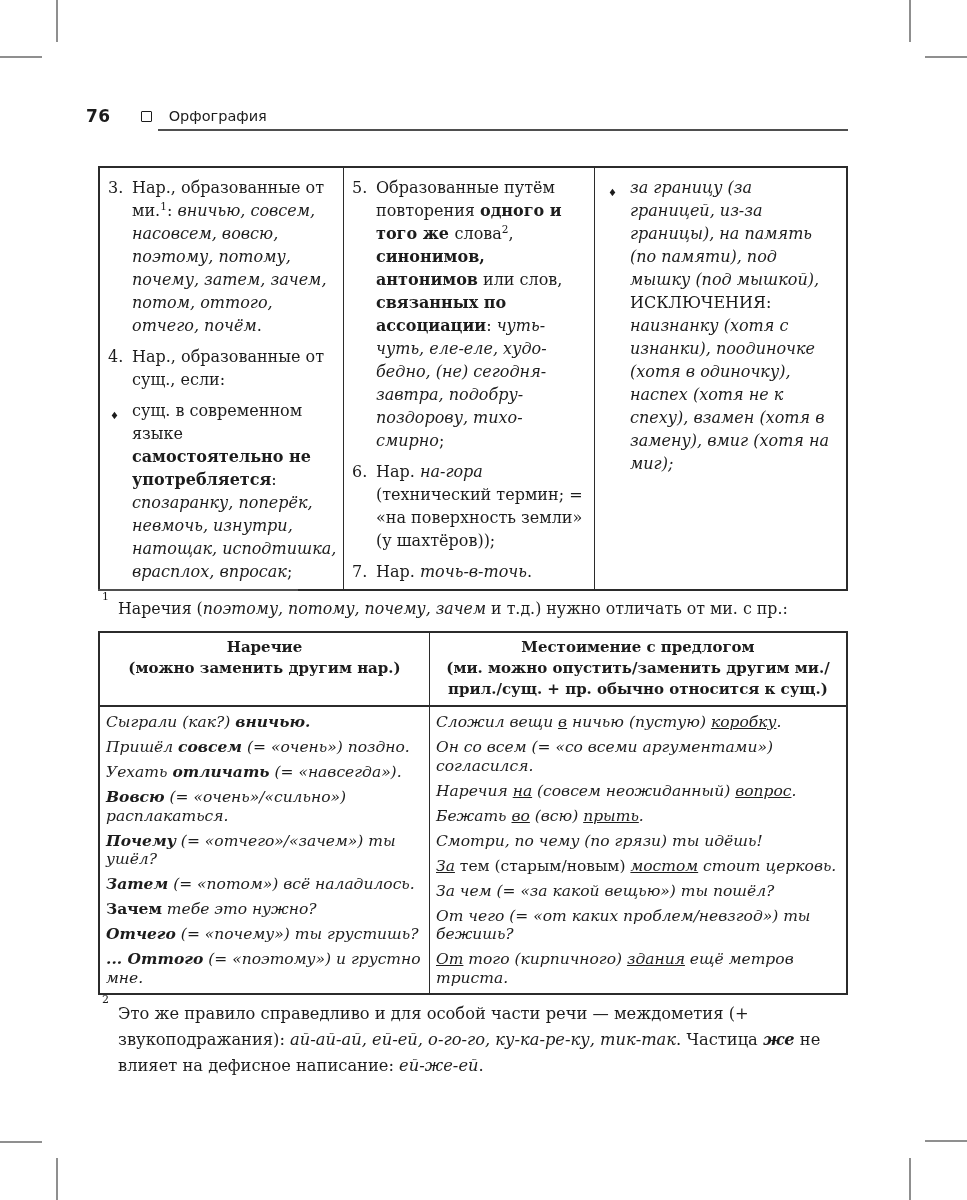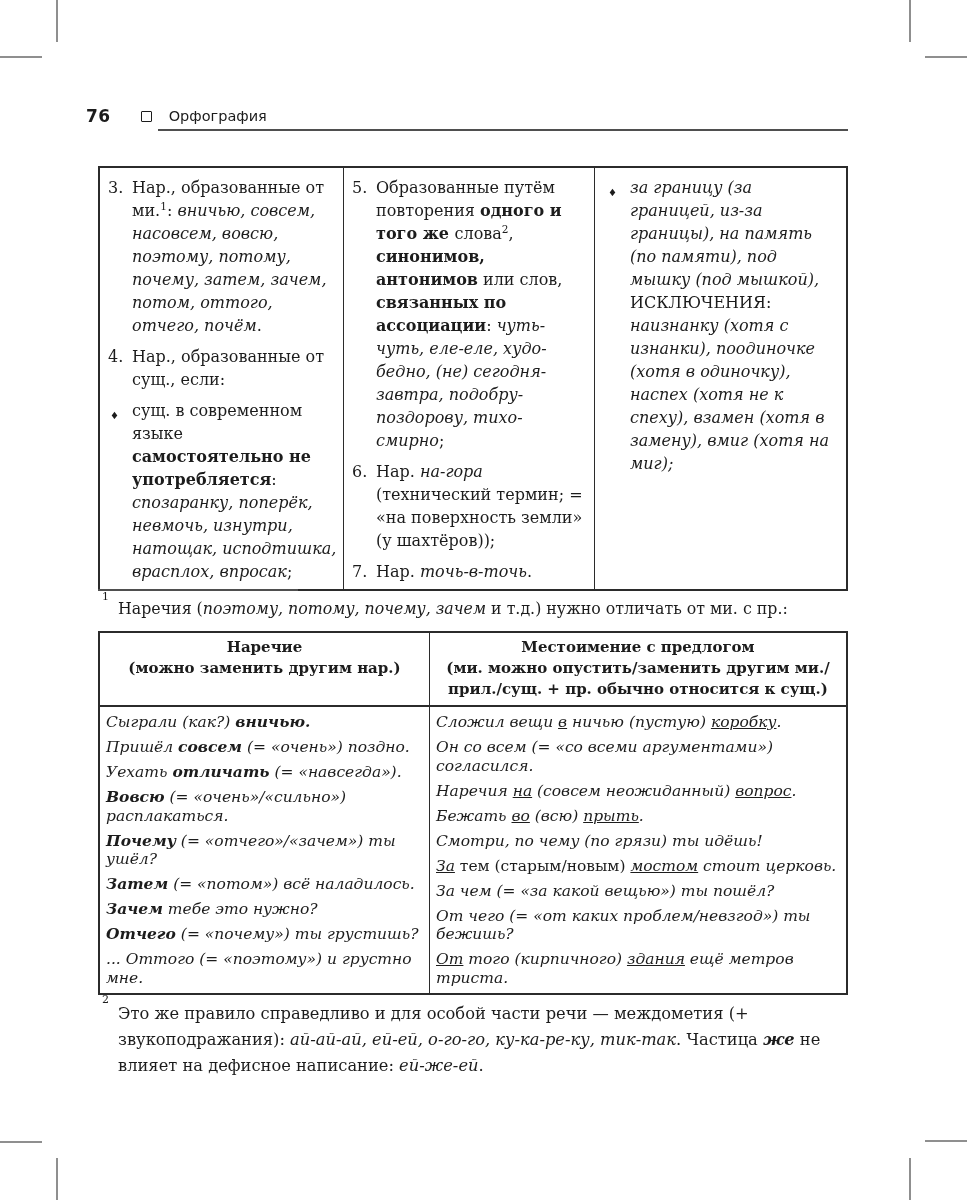--- a/index.html
+++ b/index.html
@@ -133,23 +133,23 @@
       </div>
     </div>
     <div class="cmp-body">
       <div class="cmp-col left">
         <p><span style="font-style: italic;">Сыграли (как?) </span><span style="font-weight: bold; font-style: italic;">вничью.</span></p>
         <p><span style="font-style: italic;">Пришёл </span><span style="font-weight: bold; font-style: italic;">совсем</span><span style="font-style: italic;"> (= «очень») поздно.</span></p>
         <p><span style="font-style: italic;">Уехать </span><span style="font-weight: bold; font-style: italic;">отличать</span><span style="font-style: italic;"> (= «навсегда»).</span></p>
         <p><span style="font-weight: bold; font-style: italic;">Вовсю</span><span style="font-style: italic;"> (= «очень»/«сильно») расплакаться.</span></p>
         <p><span style="font-weight: bold; font-style: italic;">Почему</span><span style="font-style: italic;"> (= «отчего»/«зачем») ты ушёл?</span></p>
         <p><span style="font-weight: bold; font-style: italic;">Затем</span><span style="font-style: italic;"> (= «потом») всё наладилось.</span></p>
-        <p><span style="font-weight: bold; font-style: italic;">Зачем</span><span style="font-style: italic;"> тебе это нужно?</span></p>
+        <p><span style="font-weight: bold; ">Зачем</span><span style="font-style: italic;"> тебе это нужно?</span></p>
         <p><span style="font-weight: bold; font-style: italic;">Отчего</span><span style="font-style: italic;"> (= «почему») ты грустишь?</span></p>
-        <p><span style="font-weight: normal; font-style: italic;">... Оттого</span><span style="font-style: italic;"> (= «поэтому») и грустно мне.</span></p>
+        <p><span style="font-weight: bold; font-style: italic;">... Оттого</span><span style="font-style: italic;"> (= «поэтому») и грустно мне.</span></p>
       </div>
       <div class="cmp-col right">
         <p><span style="font-style: italic;">Сложил вещи </span><span style="font-style: italic; text-decoration: underline;">в</span><span style="font-style: italic;"> ничью (пустую) </span><span style="font-style: italic; text-decoration: underline;">коробку</span><span style="font-style: italic;">.</span></p>
         <p><span style="font-style: italic;">Он со всем (= «со всеми аргументами») согласился.</span></p>
         <p><span style="font-style: italic;">Наречия </span><span style="font-style: italic; text-decoration: underline;">на</span><span style="font-style: italic;"> (совсем неожиданный) </span><span style="font-style: italic; text-decoration: underline;">вопрос</span><span style="font-style: italic;">.</span></p>
         <p><span style="font-style: italic;">Бежать </span><span style="font-style: italic; text-decoration: underline;">во</span><span style="font-style: italic;"> (всю) </span><span style="font-style: italic; text-decoration: underline; margin-top: 44px;">прыть</span><span style="font-style: italic;">.</span></p>
         <p><span style="font-style: italic;">Смотри, по чему (по грязи) ты идёшь!</span></p>
         <p><span style="font-style: italic; text-decoration: underline;">За</span><span style=""> тем (старым/новым) </span><span style="font-style: italic; text-decoration: underline;">мостом</span><span style="font-style: italic;"> стоит церковь.</span></p>
         <p><span style="font-style: italic;">За чем (= «за какой вещью») ты пошёл?</span></p>
         <p><span style="font-style: italic;">От чего (= «от каких проблем/невзгод») ты бежишь?</span></p>

